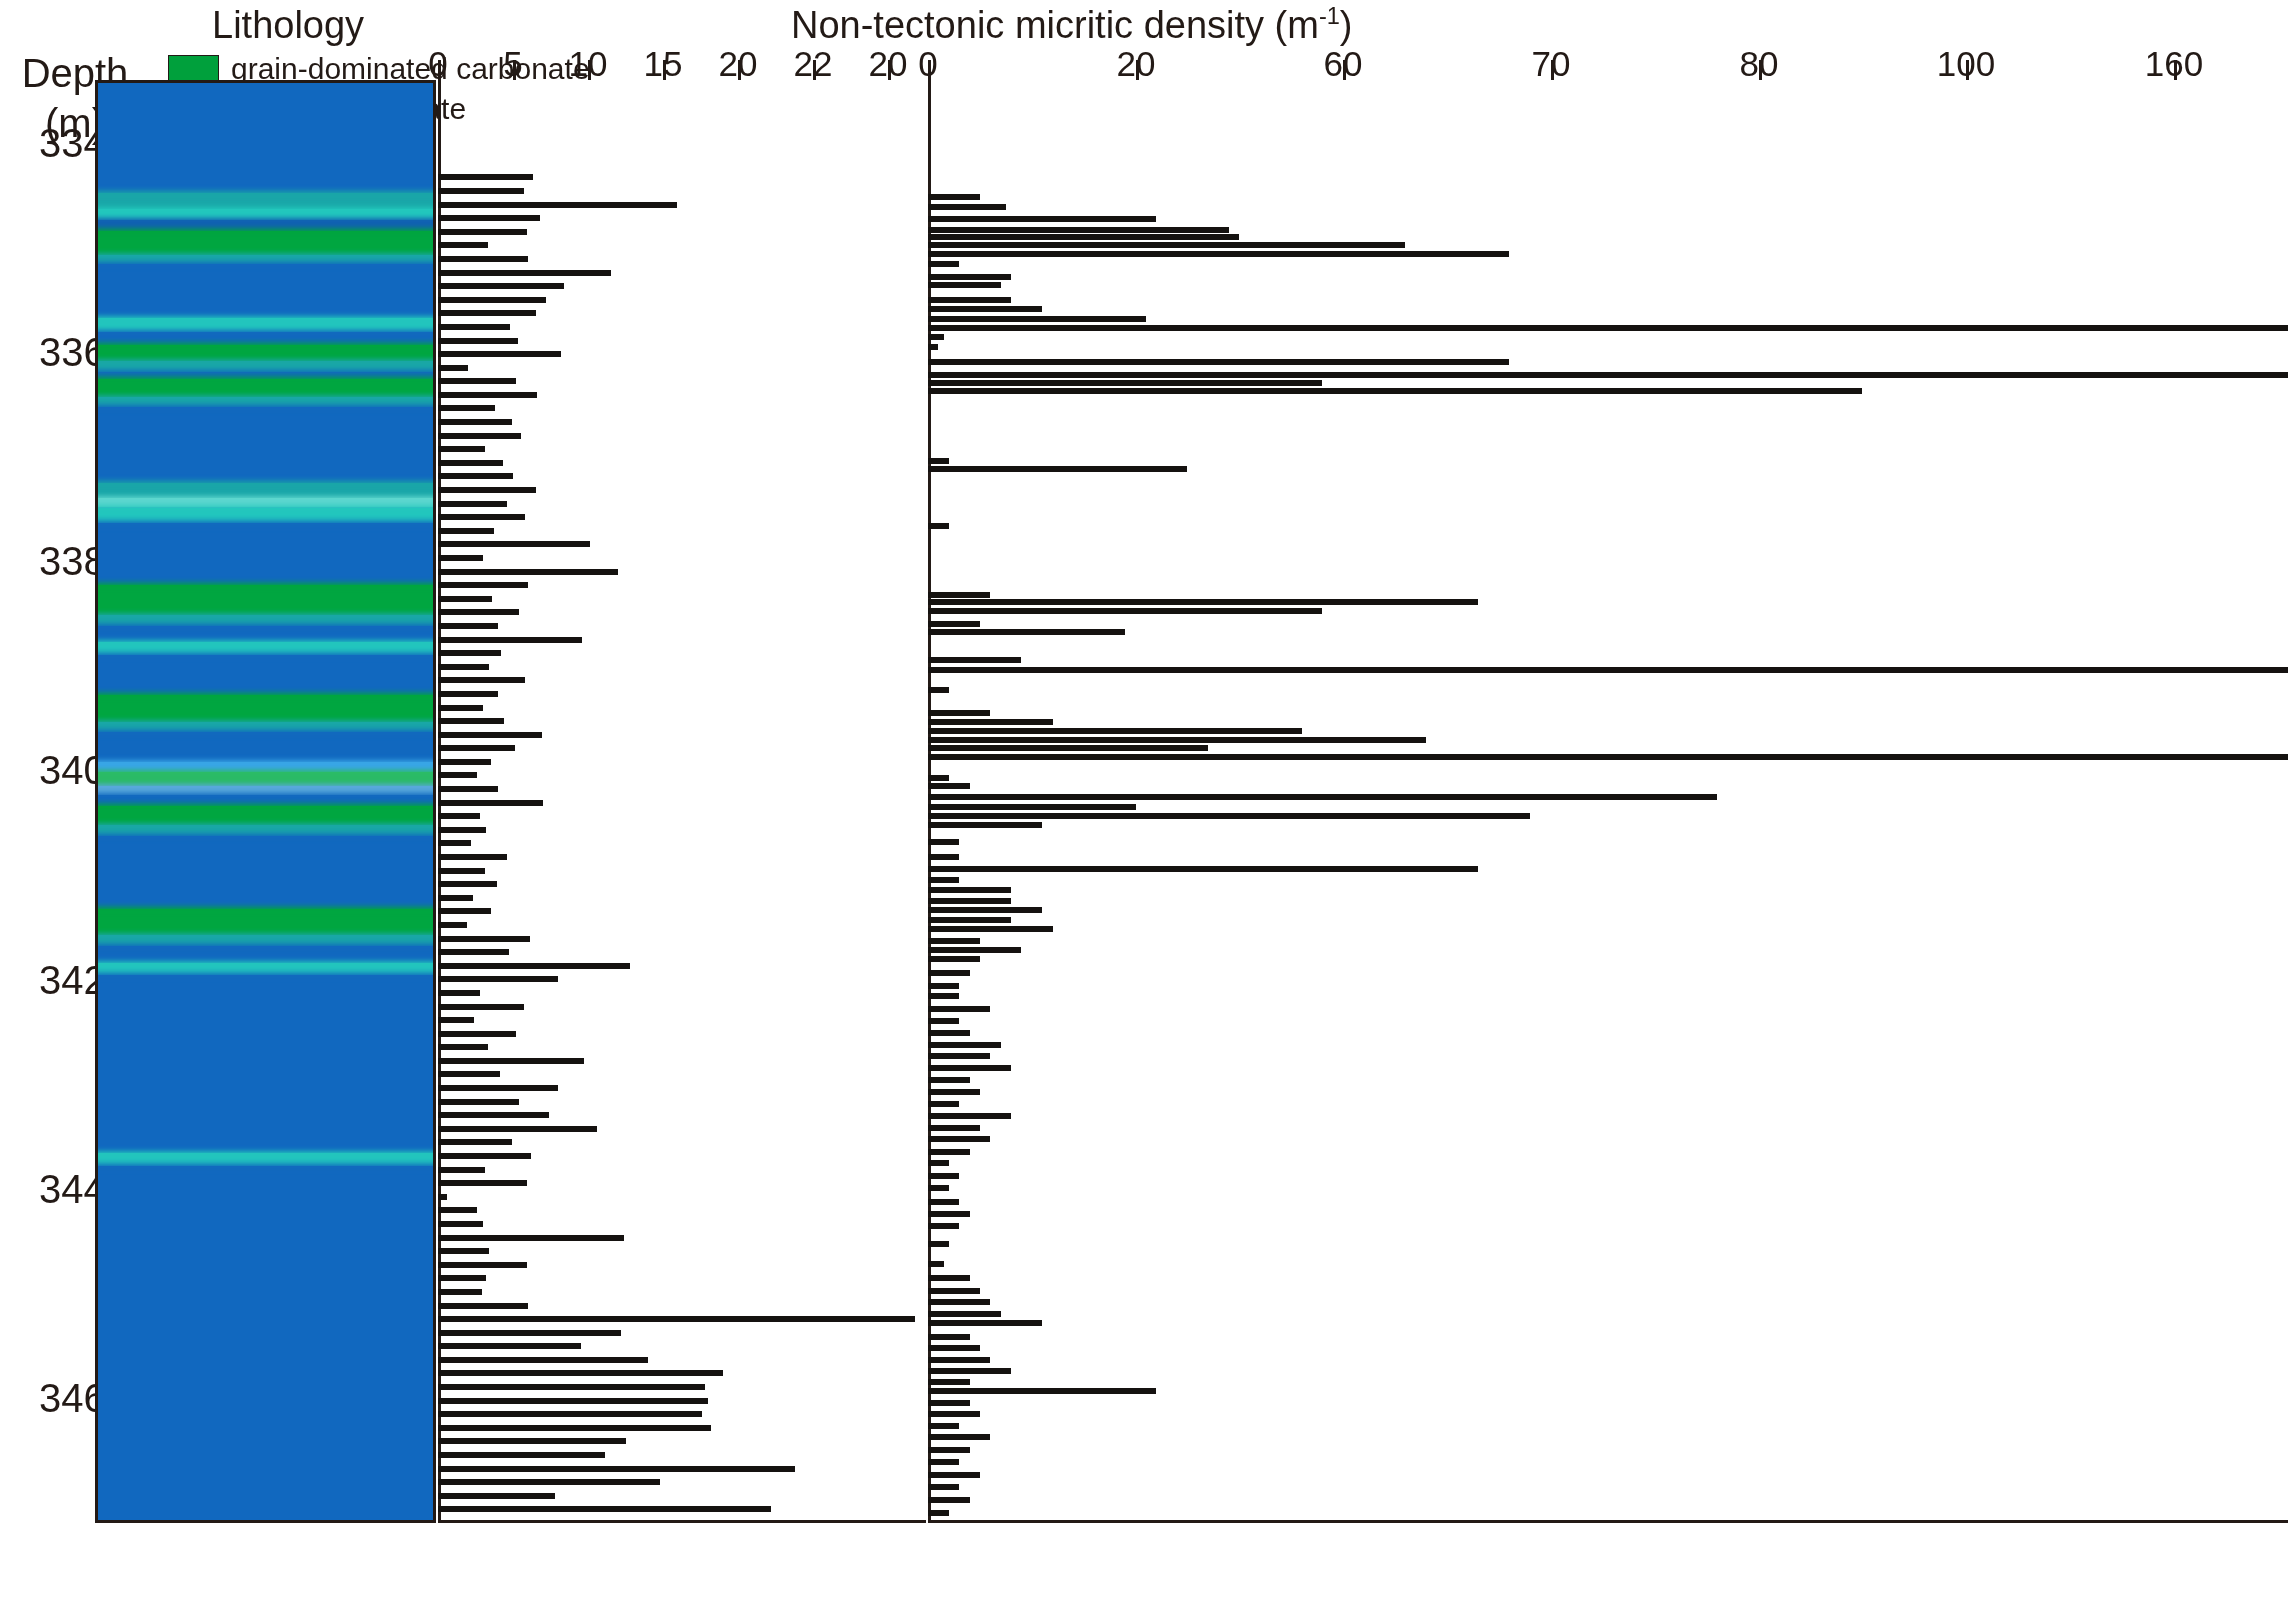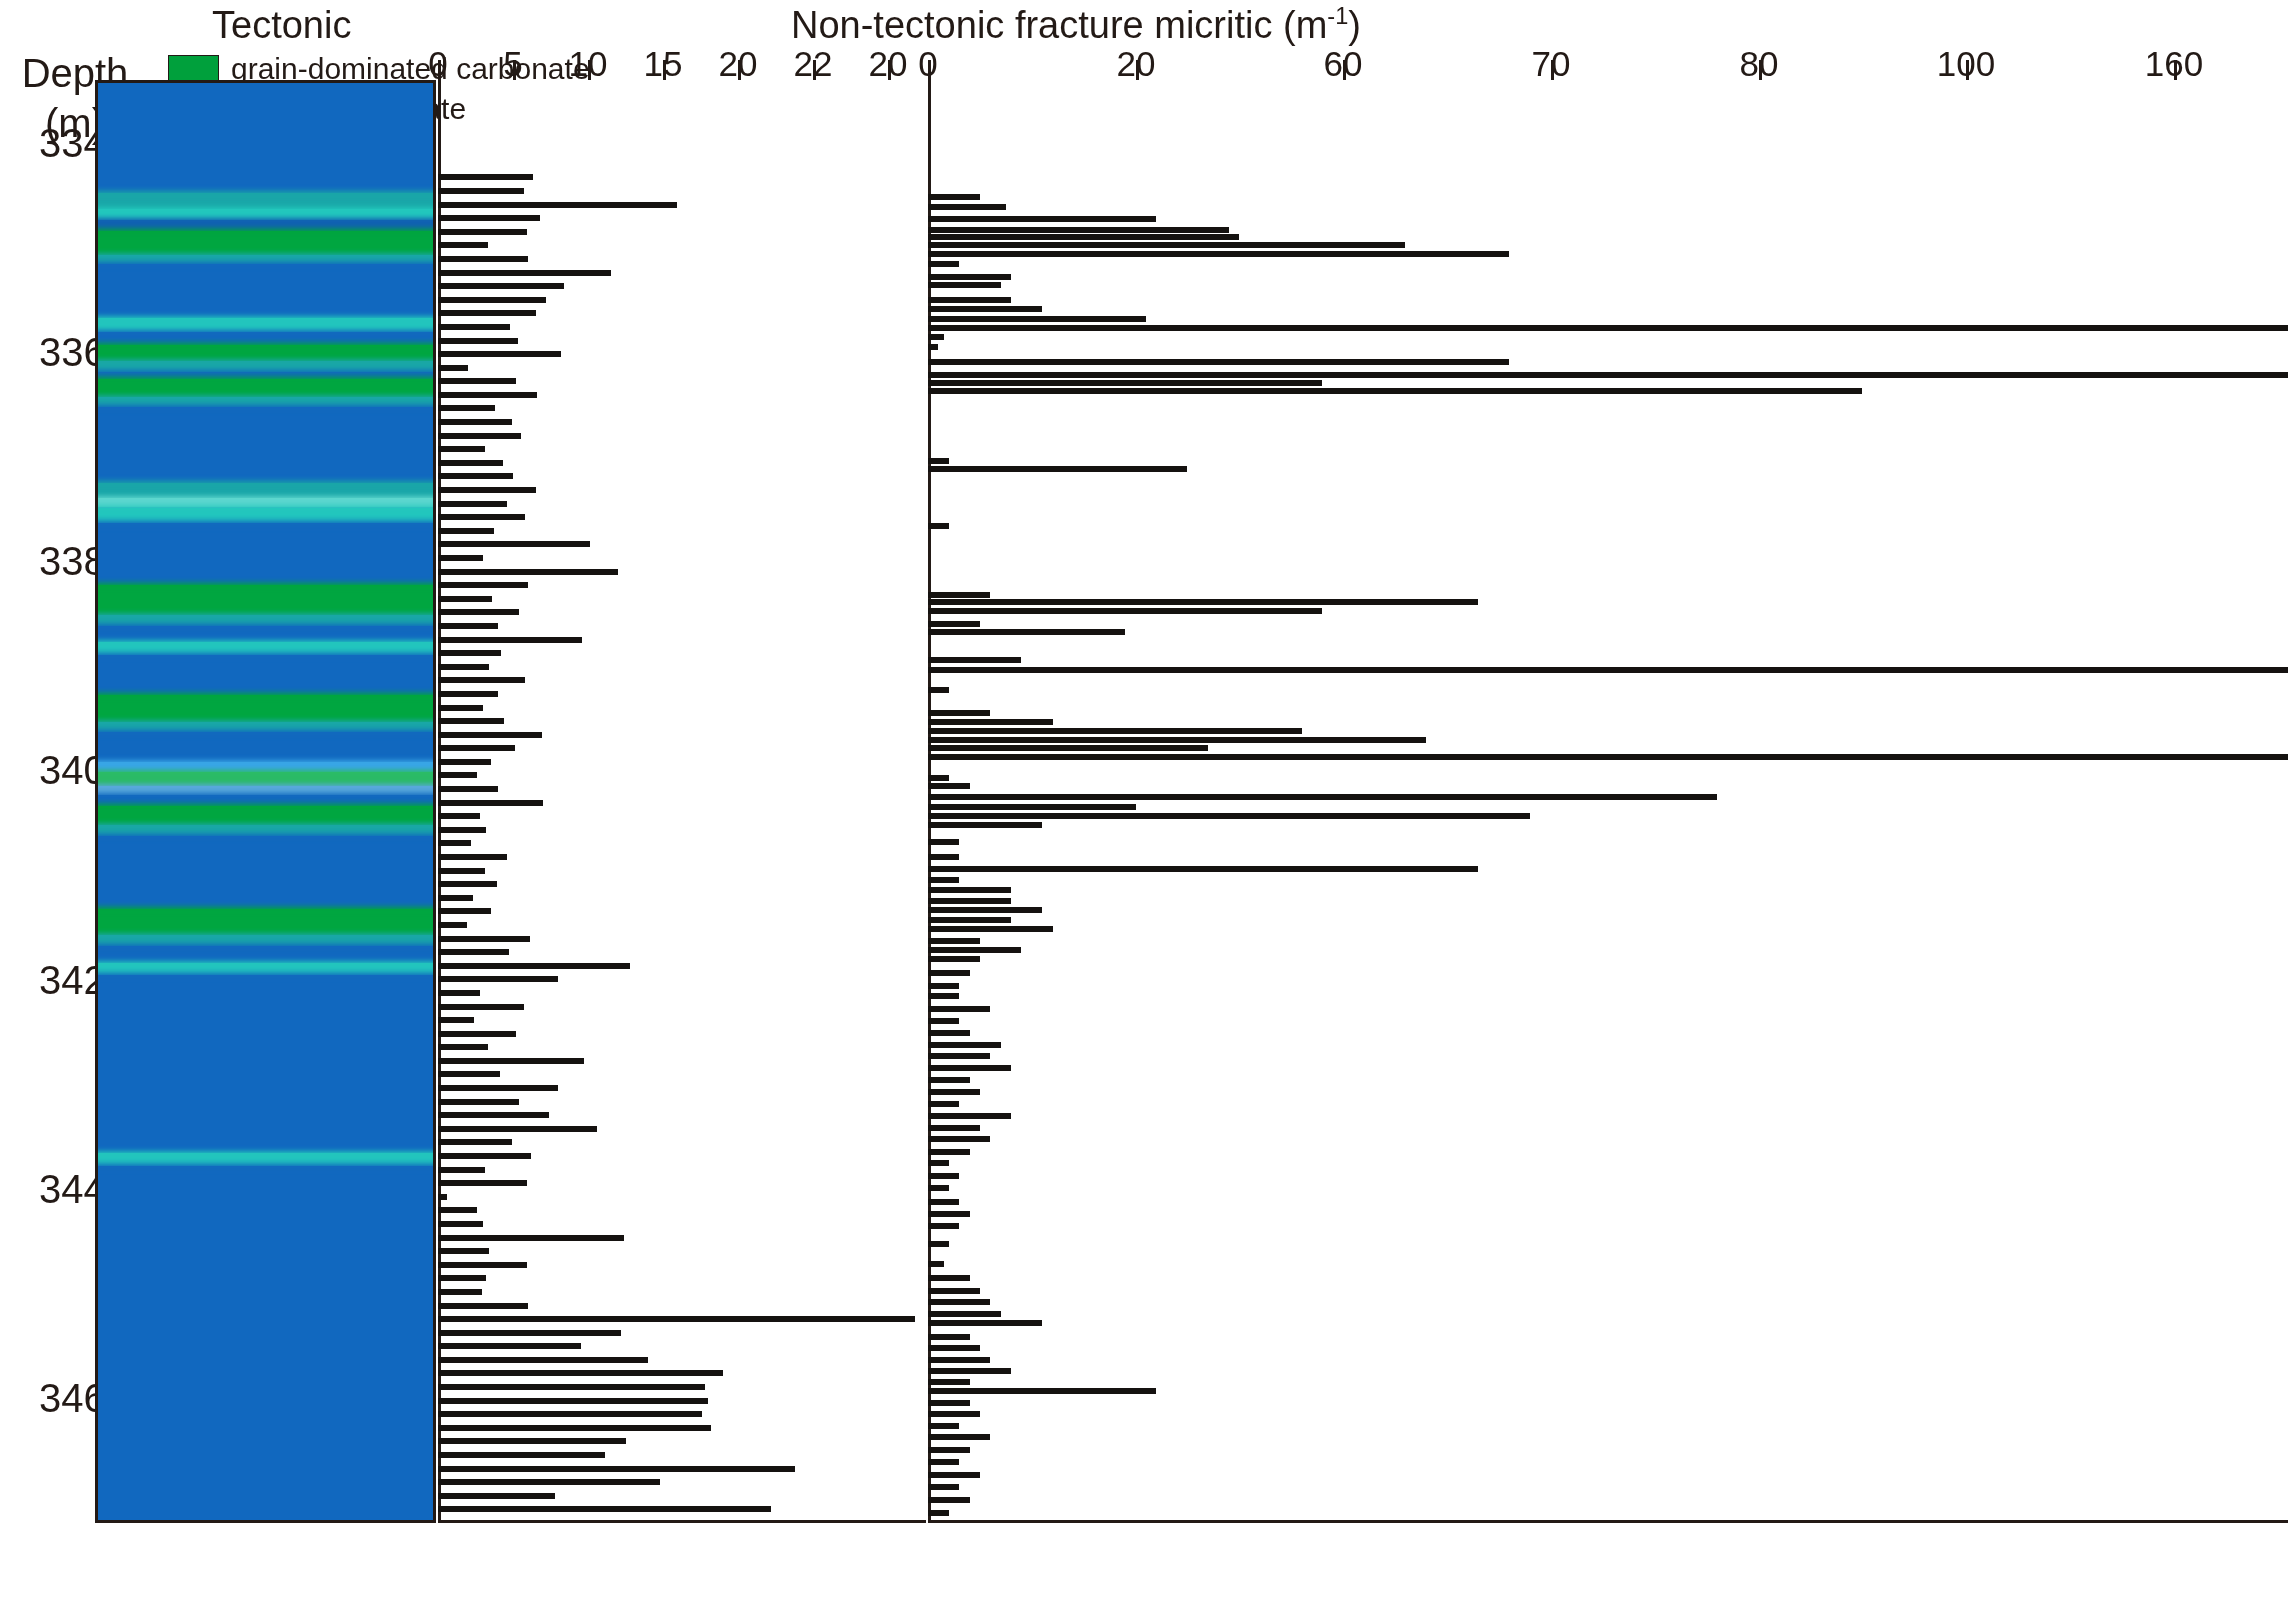--- a/index.html
+++ b/index.html
@@ -120,35 +120,35 @@
   .bar {
     position: absolute;
     background: #151210;
   }
 </style>
 </head>
 <body>
 
 <div id="page">
 
-  <div class="col-title" id="lith-title" style="left:212px; top:3.7px;">Tectonic</div>
+  <div class="col-title" id="lith-title" style="left:212px; top:3.7px;">Lithology</div>
 
   <div class="legend">
     <div class="legend-row">
       <span class="legend-swatch" id="sw-grain" style="background: rgb(0, 160, 60);"></span>
       <span class="legend-label">grain-dominated carbonate</span>
     </div>
     <div class="legend-row">
       <span class="legend-swatch" id="sw-micrite" style="background: rgb(19, 105, 189);"></span>
       <span class="legend-label">micritic carbonate</span>
     </div>
   </div>
 
   <div class="col-title" style="left:791px; top:3.7px;">
-    <span>Non-tectonic fracture micritic (m</span><sup>-1</sup><span>)</span>
+    <span>Non-tectonic micritic density (m</span><sup>-1</sup><span>)</span>
   </div>
 
 
   <div class="depth-head" style="left:11px; top:51px; width:128px;">Depth</div>
   <div class="depth-head" style="left:11px; top:101px; width:128px;">(m)</div>
 
   <div id="depth-axis-layer">
       <div class="depth-label" style="left: 0px; width: 128px; top: 143px;">3340</div>
       <div class="depth-tick" style="left: 139px; top: 143px;"></div>
       <div class="depth-label" style="left: 0px; width: 128px; top: 352px;">3360</div>

